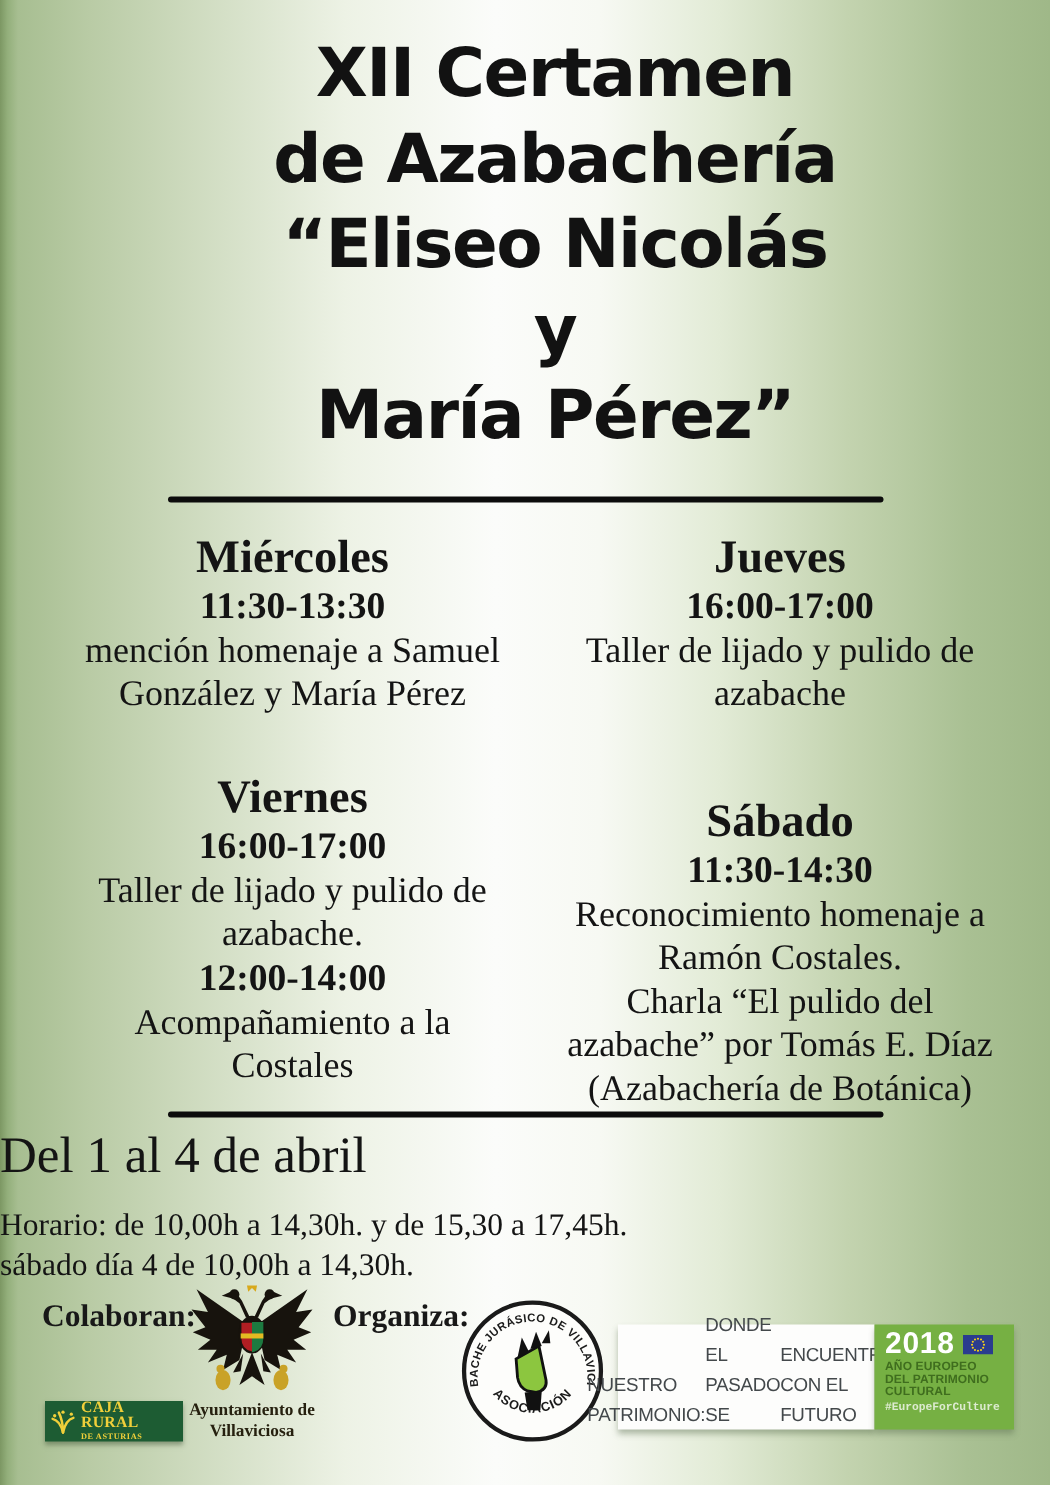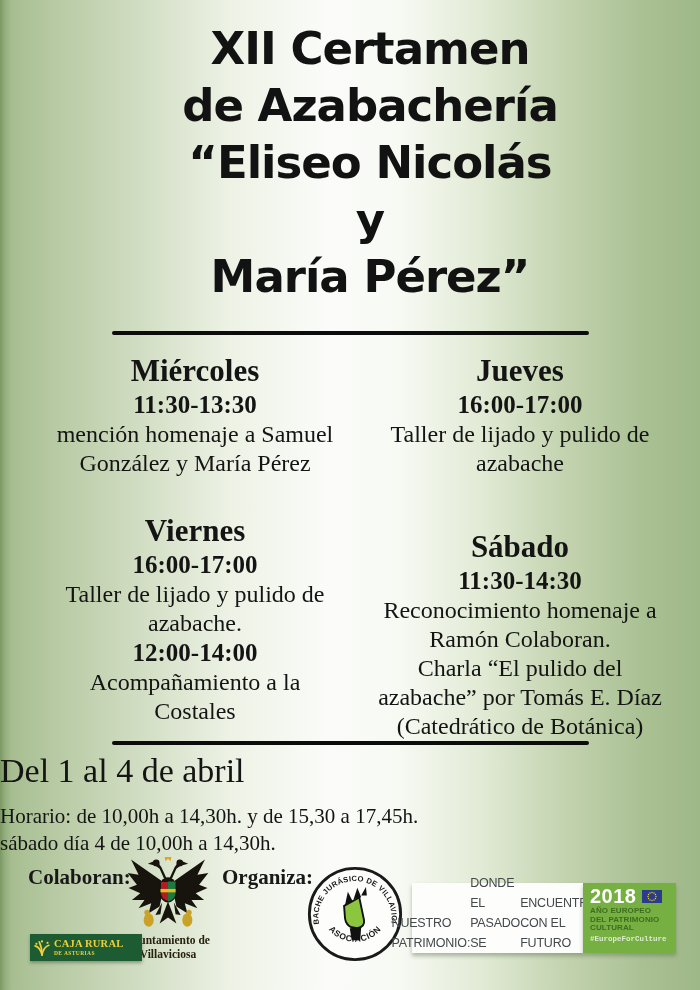--- a/index.html
+++ b/index.html
@@ -29,21 +29,21 @@
   .day-desc{font-size:24px;line-height:29px;}
   .dates{position:absolute;top:752px;left:0;width:100%;text-align:left;}
   .dates-headline{font-size:34px;line-height:38px;margin-bottom:13px;}
   .horario{font-size:21px;line-height:27px;}
   .footer-label{position:absolute;font-size:21px;color:#181818;font-weight:bold;}
   .lbl-colaboran{left:28px;top:865px;}
   .lbl-organiza{left:222px;top:865px;}
   .eagle{position:absolute;left:126px;top:856px;width:84px;height:76px;}
   .ayto{position:absolute;left:110px;top:934px;width:116px;text-align:center;
     font-weight:bold;font-size:11.5px;line-height:13.5px;color:#26200f;}
-  .caja{position:absolute;left:30px;top:934px;width:112px;height:27px;background:#1d5c33;
+  .caja{position:absolute;left:30px;top:934px;width:92px;height:27px;background:#1d5c33;
     display:flex;align-items:center;gap:3px;padding:0 3px;box-sizing:border-box;
     box-shadow:0 2px 3px rgba(70,90,60,.5);}
   .caja-icon{width:18px;height:18px;flex:0 0 auto;}
   .caja-text{color:#f0cf3a;line-height:1;}
   .caja-l1{font-size:10.5px;font-weight:bold;letter-spacing:.2px;}
   .caja-l2{font-size:5.5px;font-weight:bold;margin-top:1px;letter-spacing:.4px;}
   .asoc-logo{position:absolute;left:307px;top:866px;width:96px;height:96px;}
   .patrimonio{position:absolute;left:412px;top:883px;width:171px;height:70px;background:#fdfdfc;
     display:flex;flex-direction:row;justify-content:center;align-items:flex-end;
     padding-right:8px;box-sizing:border-box;font-family:"Liberation Sans",sans-serif;
@@ -95,24 +95,24 @@
     <div class="day-desc">azabache.</div>
     <div class="day-time">12:00-14:00</div>
     <div class="day-desc">Acompañamiento a la</div>
     <div class="day-desc">Costales</div>
   </div>
 
   <div class="day-block blk-sabado">
     <div class="day-name">Sábado</div>
     <div class="day-time">11:30-14:30</div>
     <div class="day-desc">Reconocimiento homenaje a</div>
-    <div class="day-desc">Ramón Colaboran.</div>
+    <div class="day-desc">Ramón Costales.</div>
     <div class="day-desc">Charla “El pulido del</div>
     <div class="day-desc">azabache” por Tomás E. Díaz</div>
-    <div class="day-desc">(Catedrático de Botánica)</div>
+    <div class="day-desc">(Azabachería de Botánica)</div>
   </div>
 
   <div class="rule rule2"></div>
 
   <div class="dates">
     <div class="dates-headline">Del 1 al 4 de abril</div>
     <div class="horario">Horario: de 10,00h a 14,30h. y de 15,30 a 17,45h.</div>
     <div class="horario">sábado día 4 de 10,00h a 14,30h.</div>
   </div>
 

